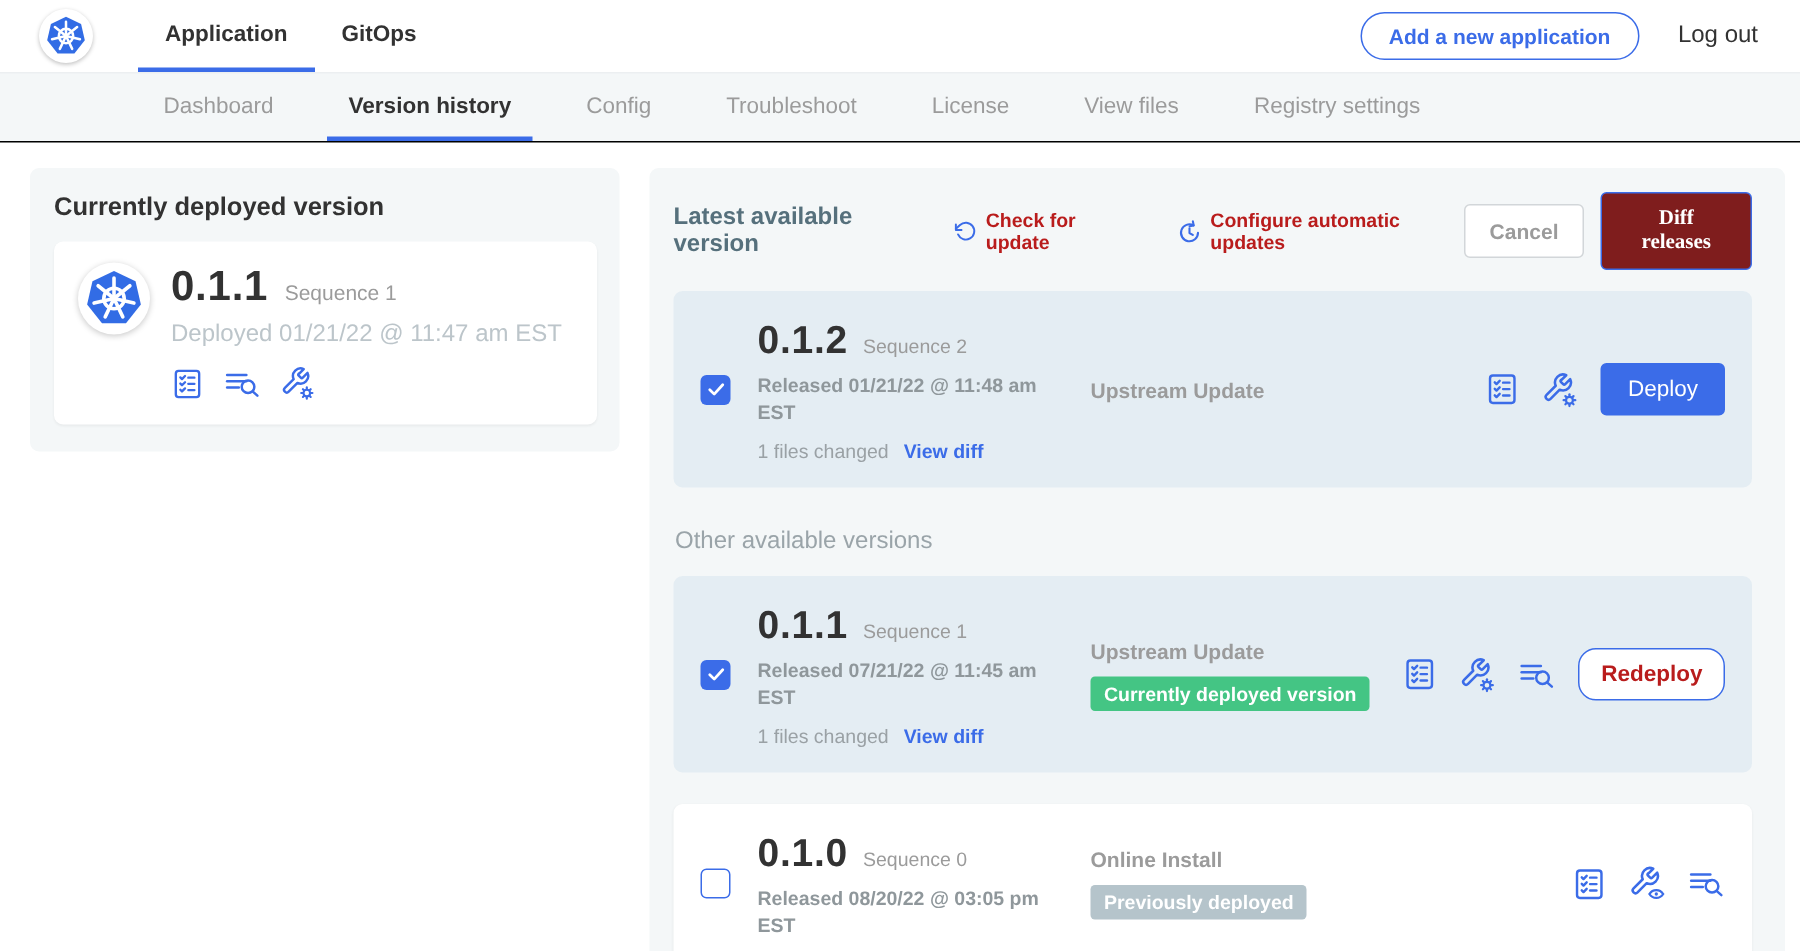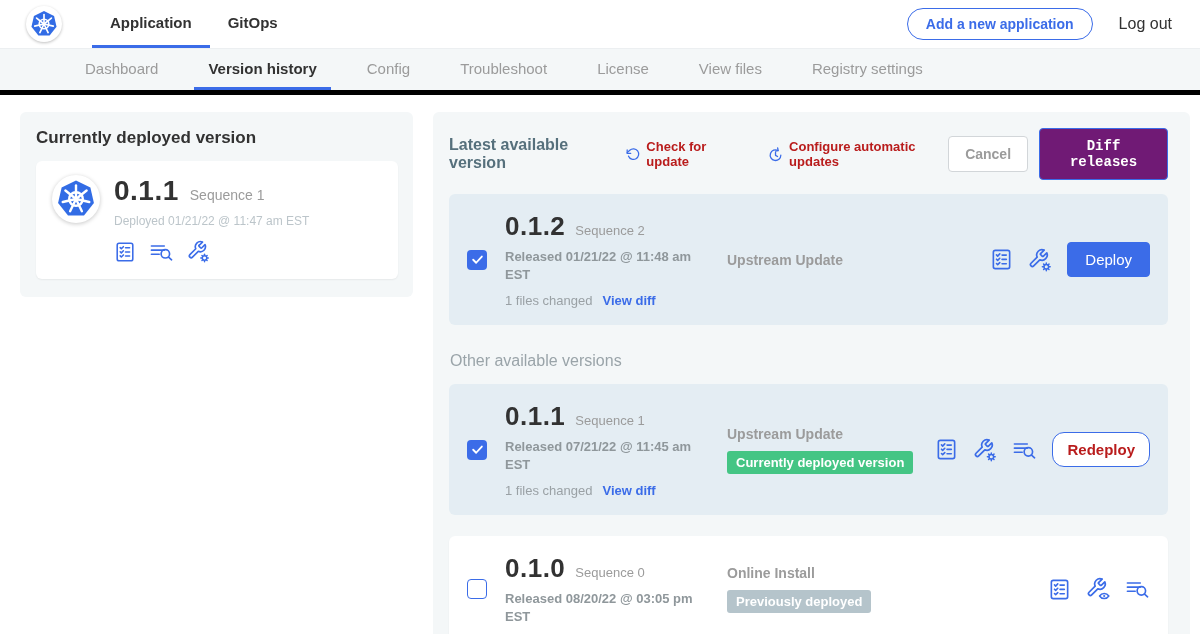--- a/index.html
+++ b/index.html
@@ -14,54 +14,54 @@
   .top-tab { display:flex; align-items:center; padding:0 18px; font-size:15px; font-weight:700;
     color:#323232; border-bottom:3px solid transparent; cursor:pointer; }
   .top-tab.active { border-bottom-color:#3b6ce8; }
   .topnav-right { margin-left:auto; display:flex; align-items:center; padding-right:28px; }
   .add-app-btn { border:1px solid #3b6ce8; color:#3b6ce8; background:#fff; font-weight:700;
     font-size:14px; border-radius:16px; padding:7px 18px; cursor:pointer;
     font-family:inherit; }
   .logout { font-size:16px; color:#323232; margin-left:26px; cursor:pointer; }
 
   
-  .subnav { height:47px; background:#f4f7f8; border-top:1px solid #eceff1; border-bottom:5px solid #000000;
-    display:flex; align-items:stretch; padding-left:60px; }
+  .subnav { height:47px; background:#f4f7f8; border-top:1px solid #eceff1; border-bottom:1px solid #000000;
+    display:flex; align-items:stretch; padding-left:84px; }
   .sub-tab { display:flex; align-items:center; padding:0 14px; margin:0 11px; font-size:15px;
     color:#9b9b9b; border-bottom:3px solid transparent; cursor:pointer; white-space:nowrap; }
   .sub-tab.active { color:#323232; font-weight:700; border-bottom-color:#3b6ce8; }
 
   
   .content { display:flex; gap:20px; padding:17px 10px 0 20px; align-items:flex-start; }
   .panel { background:#f4f7f8; border-radius:6px; }
   .left-panel { width:393px; padding:16px 15px 18px 16px; }
   .left-panel h2 { font-size:17px; font-weight:700; color:#323232; }
   .deployed-card { margin-top:13px; background:#fff; border-radius:6px; padding:14px 16px 16px;
     box-shadow:0 1px 2px rgba(0,0,0,.06); display:flex; gap:14px; }
   .big-logo { width:48px; height:48px; border-radius:50%; background:#fff;
     box-shadow:0 1px 4px rgba(0,0,0,.22); display:flex; align-items:center; justify-content:center; flex:none; }
   .dep-version-line { display:flex; align-items:baseline; gap:11px; }
   .ver-number-lg { font-size:28px; font-weight:700; color:#323232; letter-spacing:.5px; }
   .seq { font-size:14px; color:#9b9b9b; }
-  .deployed-at { font-size:12px; color:#bcc5ca; margin-top:7px; }
+  .deployed-at { font-size:16px; color:#bcc5ca; margin-top:7px; }
   .icon-row { display:flex; align-items:center; gap:13px; margin-top:12px; }
   .icon-row svg, .row-icons svg { display:block; cursor:pointer; }
 
   
   .right-panel { flex:1; padding:16px 22px 19px 16px; }
   .avail-header { display:flex; align-items:center; }
   .avail-title { font-size:16px; font-weight:700; color:#56707c; }
   .hdr-link { display:flex; align-items:center; gap:6px; color:#b91c1c; font-size:13px; font-weight:700;
     cursor:pointer; }
   .hdr-link.first { margin-left:17px; }
   .hdr-link.second { margin-left:28px; }
   .cancel-btn { margin-left:auto; background:#fff; border:1px solid #d2d6d9; color:#9b9b9b;
     font-weight:700; font-size:14px; border-radius:4px; padding:9px 16px; cursor:pointer; font-family:inherit; }
-  .diff-btn { margin-left:11px; background:#701a75; border:1px solid #3b6ce8; color:#fff;
-    font-weight:700; font-size:14px; border-radius:4px; padding:9px 15px; cursor:pointer; font-family:Liberation Mono, monospace; }
+  .diff-btn { margin-left:11px; background:#7f1d1d; border:1px solid #3b6ce8; color:#fff;
+    font-weight:700; font-size:14px; border-radius:4px; padding:9px 15px; cursor:pointer; font-family:Liberation Serif, serif; }
 
   .vrow { margin-top:14px; border-radius:6px; padding:17px 18px; display:grid;
     grid-template-columns:38px 222px 1fr auto; align-items:center; }
   .vrow.selected { background:#e4edf3; }
   .vrow.plain { background:#fff; box-shadow:0 1px 2px rgba(0,0,0,.06); }
   .checkbox { width:20px; height:20px; border-radius:4px; cursor:pointer; }
   .checkbox.checked { background:#3b6ce8; display:flex; align-items:center; justify-content:center; }
   .checkbox.unchecked { background:#fff; border:1px solid #3b6ce8; }
   .vinfo .vline { display:flex; align-items:baseline; gap:10px; }
   .ver-number { font-size:26px; font-weight:700; color:#323232; letter-spacing:.5px; }

